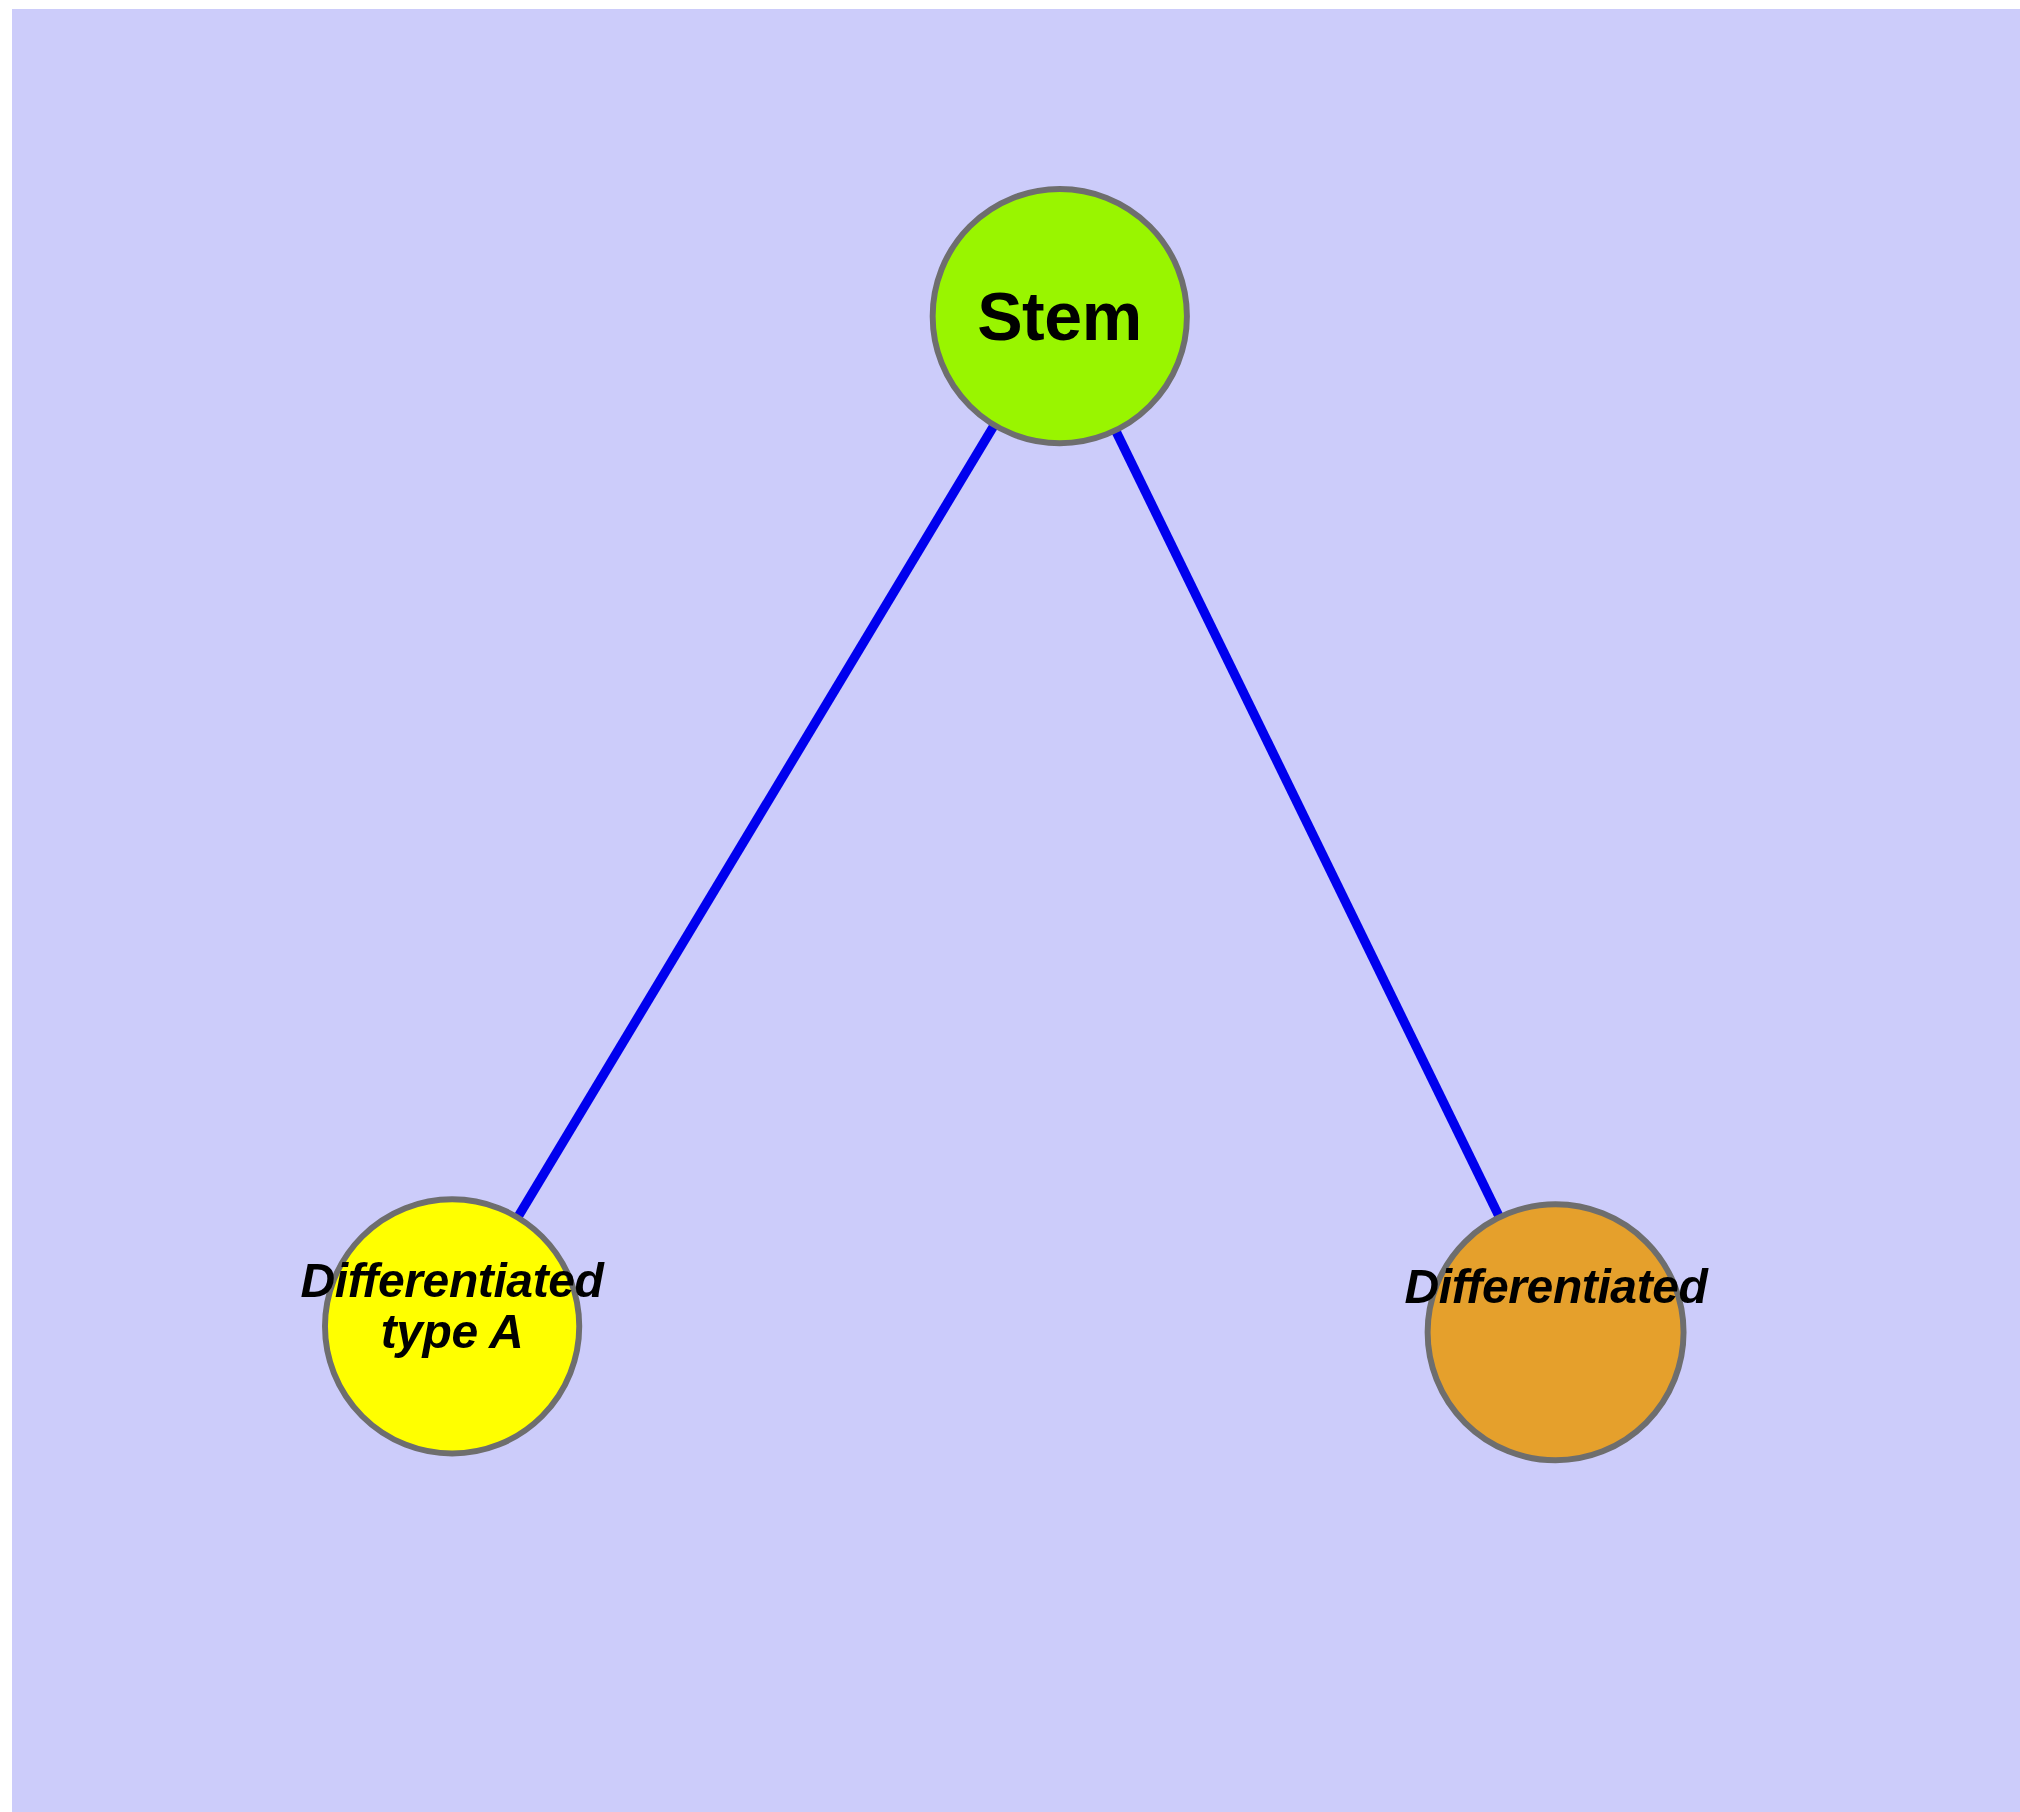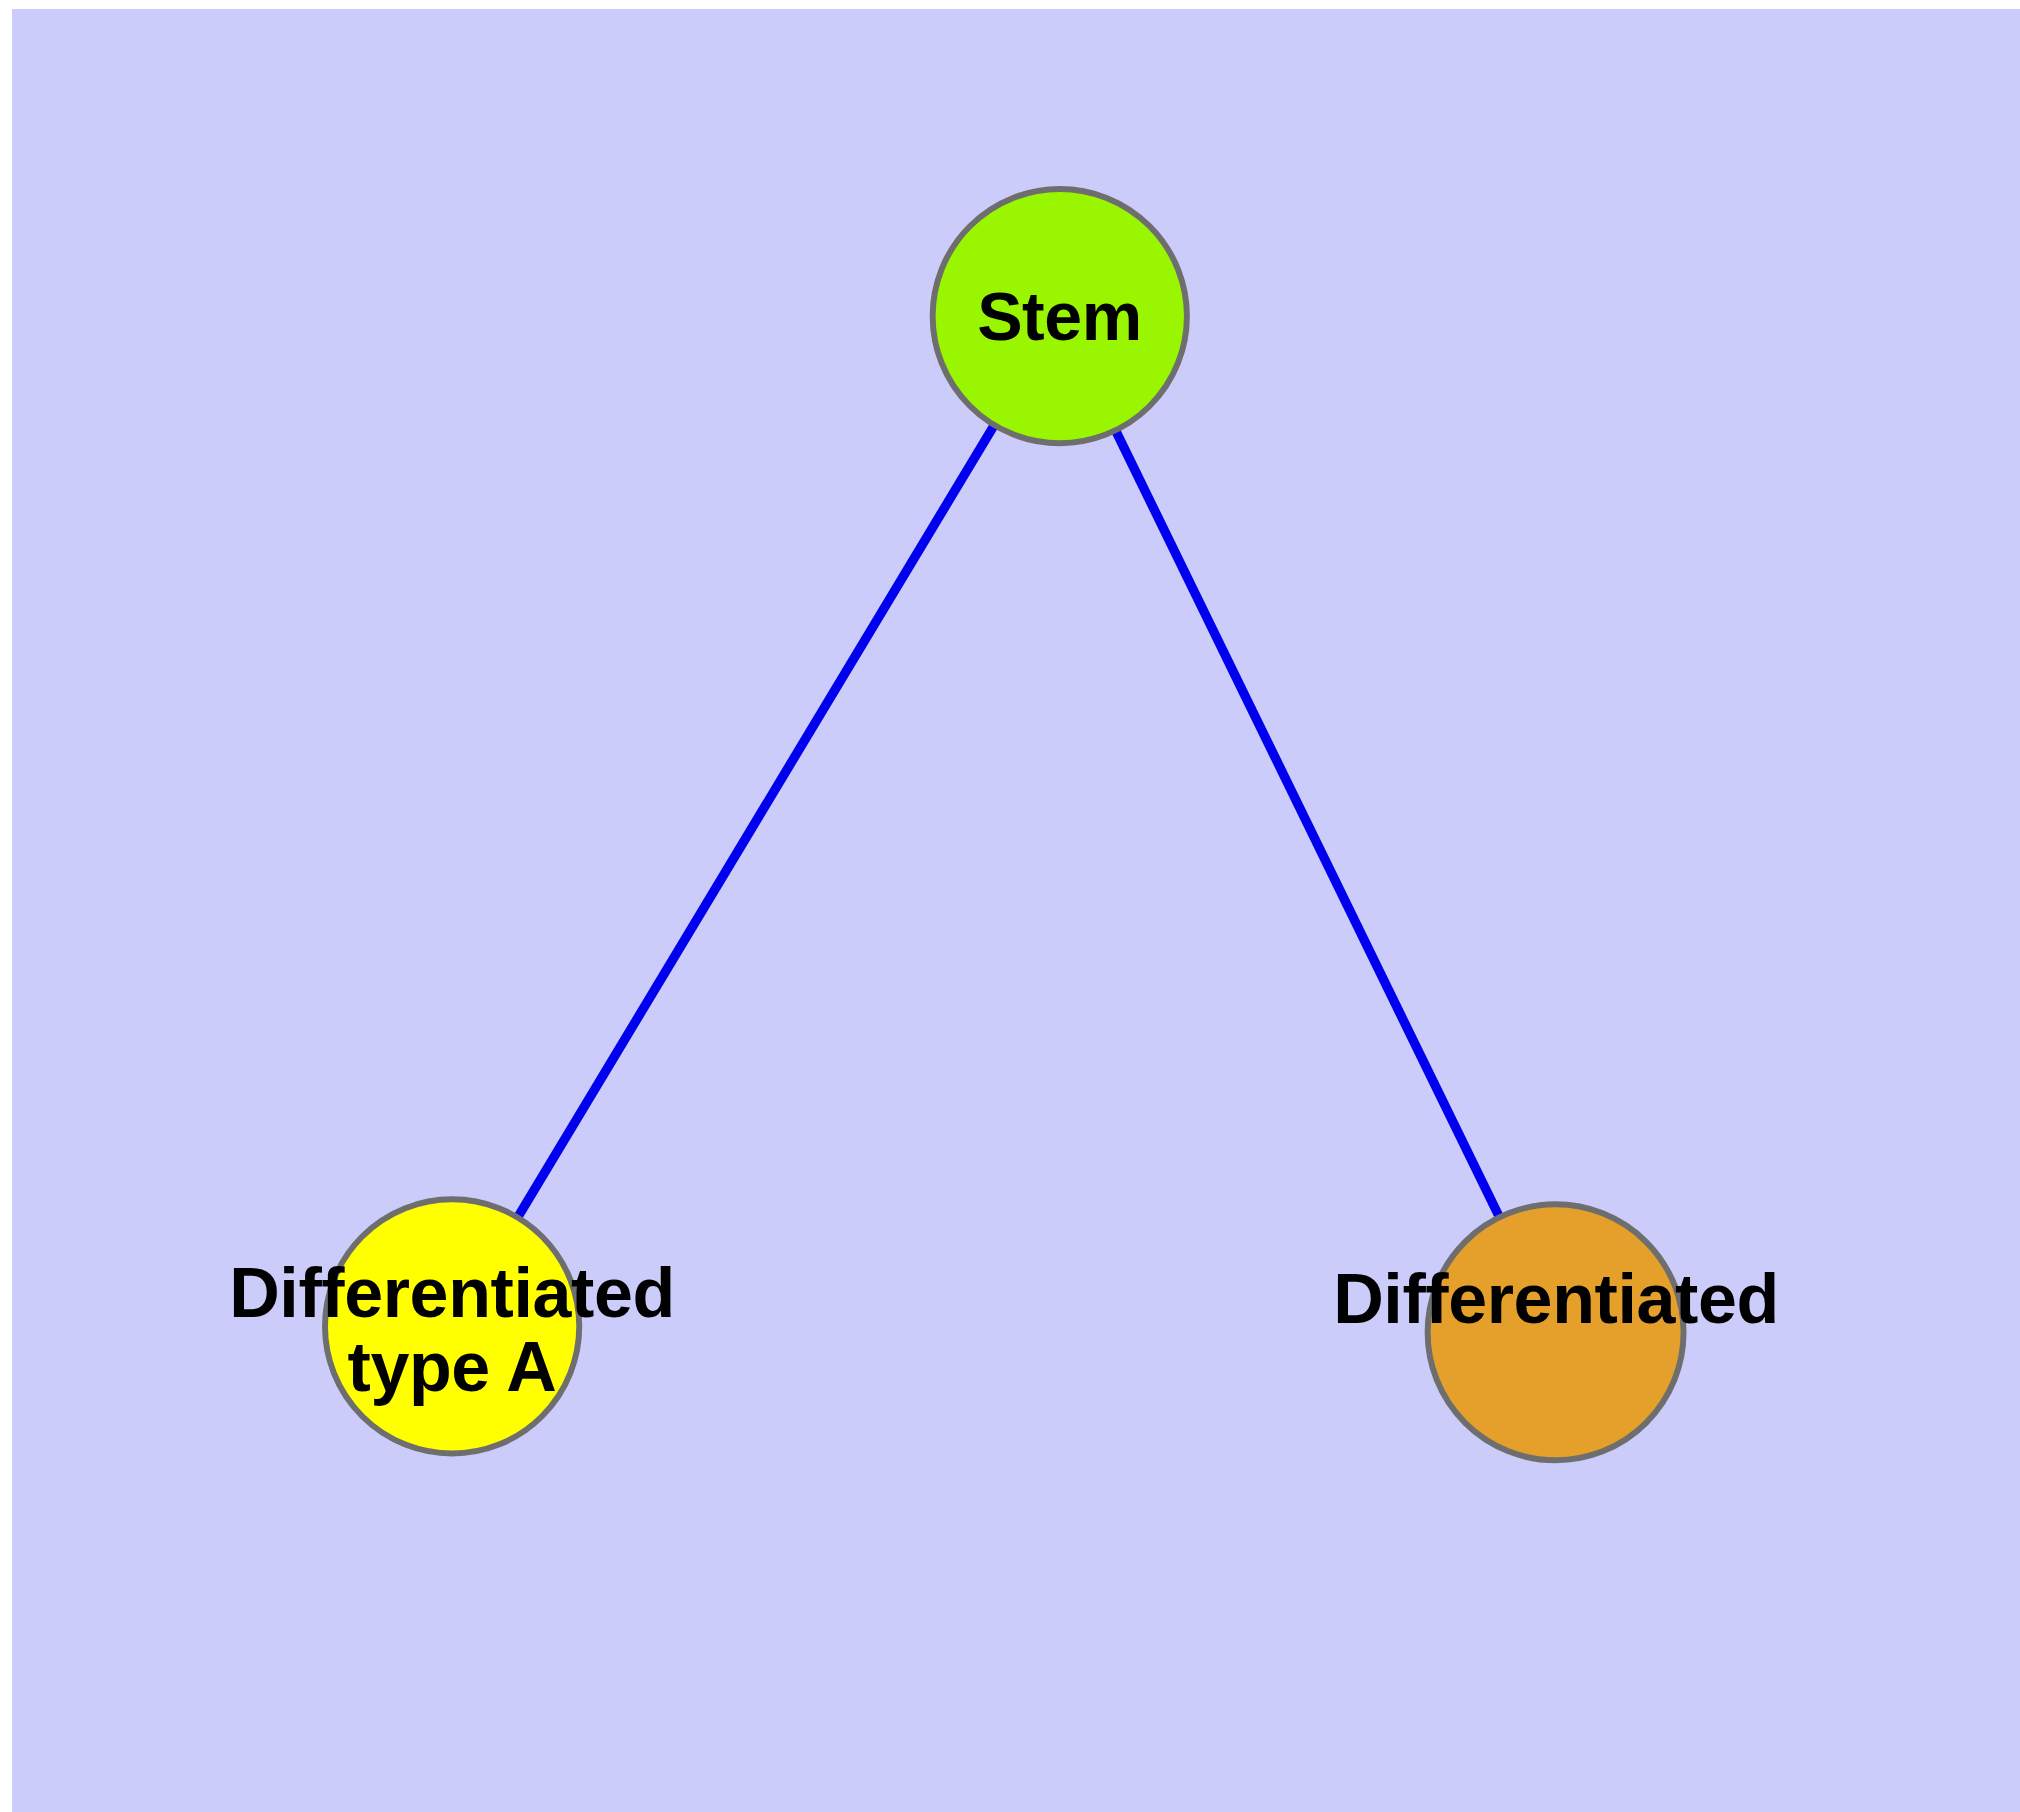--- a/index.html
+++ b/index.html
@@ -39,21 +39,22 @@
     font-weight: bold;
     line-height: 1.06;
     white-space: pre;
     pointer-events: none;
     letter-spacing: -0.4px;
   }
   .node-label.big {
     font-size: 68px;
   }
   .node-label.two-line {
-    font-size: 70px;
+    font-size: 48px;
+    font-style: italic;
   }
 </style>
 </head>
 <body>
 
 <div id="stage" style="width: 2021px; height: 1812px; background: rgb(255, 255, 255);">
 
   <div id="canvas-bg" style="background: rgb(204, 204, 250);"></div>
 
   <svg id="graph-svg" viewBox="0 0 2384 2138">

